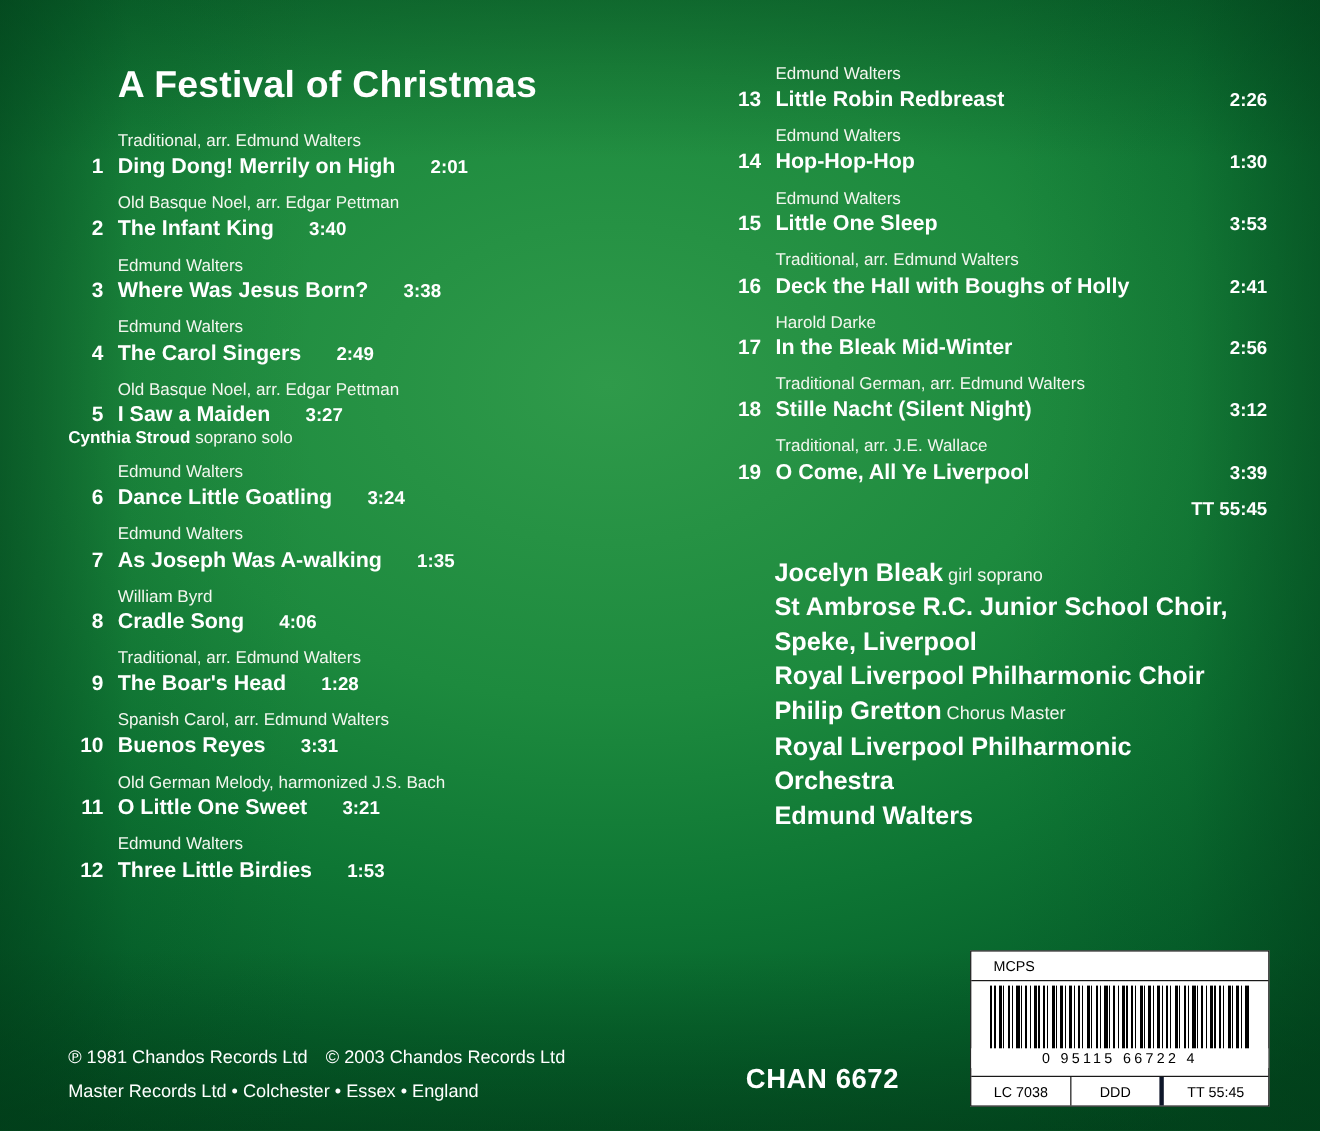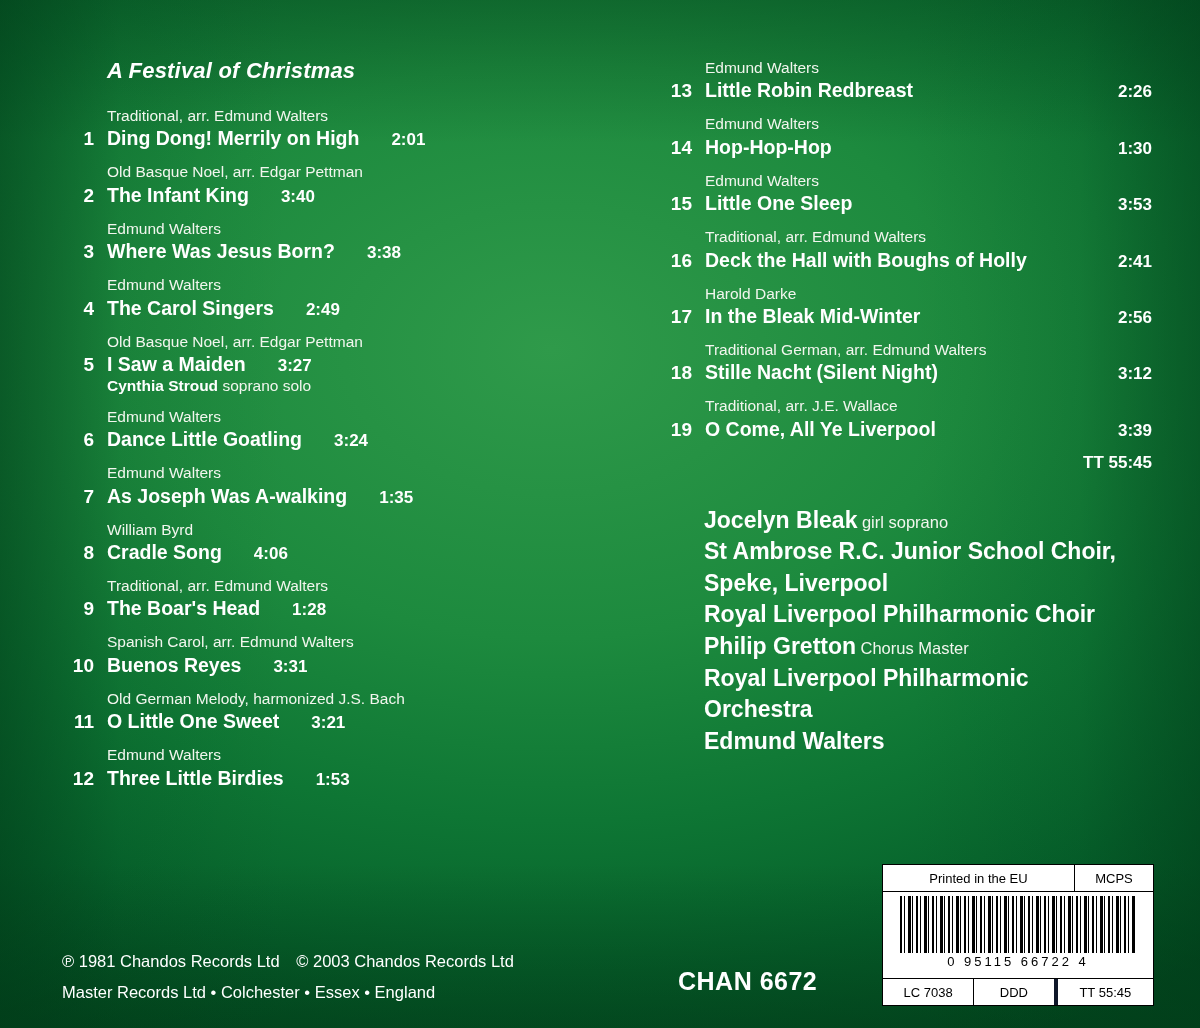--- a/index.html
+++ b/index.html
@@ -46,26 +46,25 @@
     width: 540px;
   }
   .col-right {
     position: absolute;
     left: 660px;
     top: 58px;
     width: 500px;
   }
 
   .album-title {
-    font-size: 22px;
+    font-size: 34px;
     font-weight: bold;
     letter-spacing: 0.2px;
     margin: 0 0 22px 45px;
     color: #ffffff;
-    font-style: italic;
   }
 
   
   .track {
     position: relative;
     margin-bottom: 12px;
   }
   .composer {
     font-size: 15.5px;
     font-weight: normal;
@@ -97,21 +96,20 @@
   .dur {
     margin-left: auto;
     font-size: 17px;
     font-weight: bold;
     color: #ffffff;
     white-space: nowrap;
   }
   .col-left .dur { padding-right: 0px; margin-left: 32px; }
   .col-right .dur { padding-right: 8px; }
   .soloist {
-    margin-left: 45px;
     font-size: 15.5px;
     color: #f2f6ee;
     margin-top: 1px;
   }
   .soloist b {
     font-size: 15.5px;
     color: #ffffff;
   }
 
   .tt-line {
@@ -462,21 +460,20 @@
         <span class="dot"></span>
         <span>© 2003 Chandos Records Ltd</span>
       </div>
       <div class="footer-line2">Master Records Ltd  •  Colchester  •  Essex  •  England</div>
     </div>
 
     <div class="catalog">CHAN 6672</div>
 
     <div class="barcode-block">
       <div class="bc-top">
-        <div class="cell c1">Printed in the EU</div>
         <div class="cell c2">MCPS</div>
       </div>
       <div class="bc-mid">
         <div class="bars"></div>
       </div>
       <div class="bc-digits">0   95115 66722   4</div>
       <div class="bc-bottom">
         <div class="cell b1">LC 7038</div>
         <div class="cell b2">DDD</div>
         <div class="cell b3">TT 55:45</div>

